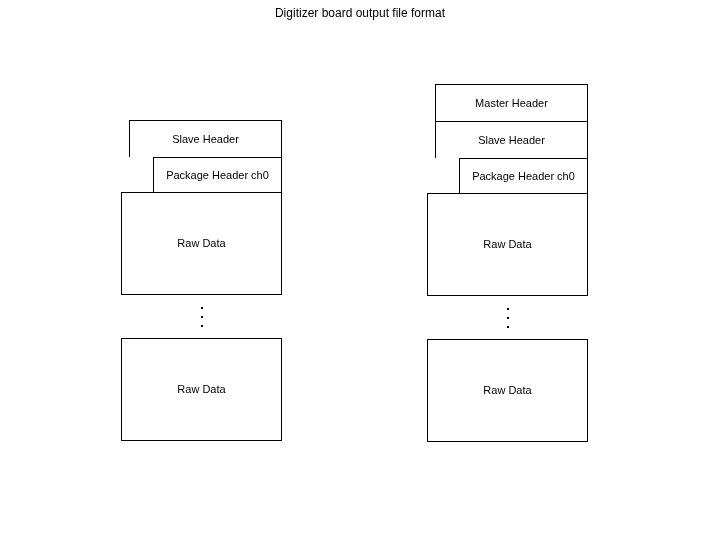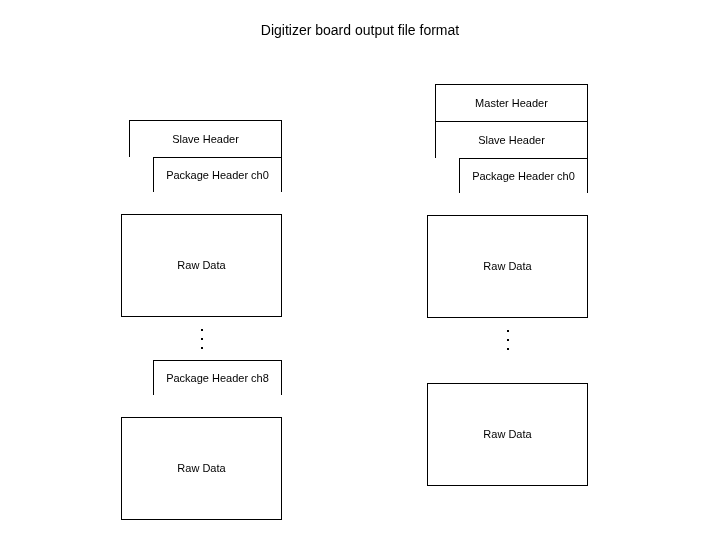--- a/index.html
+++ b/index.html
@@ -12,24 +12,24 @@
     height: 540px;
     position: relative;
     font-family: "Liberation Sans", "DejaVu Sans", sans-serif;
     color: #000000;
     overflow: hidden;
   }
 
   #page-title {
     position: absolute;
     left: 0;
-    top: 22px;
+    top: 6px;
     width: 720px;
     text-align: center;
-    font-size: 14px;
+    font-size: 12px;
     color: #000000;
     white-space: nowrap;
   }
 
   .column {
     position: absolute;
     width: 161px;
   }
   #column-left  { left: 121px; top: 120px; }
   #column-right { left: 427px; top: 84px; }
@@ -39,21 +39,21 @@
     border: 1px solid #000000;
     border-bottom: none;
     background: #ffffff;
     display: flex;
     align-items: center;
     justify-content: center;
     font-size: 11px;
     line-height: 1.1;
     text-align: center;
   }
-  .block.last-of-group { border-bottom: 1px solid #000000; margin-top: 22px; }
+  .block.last-of-group { border-bottom: 1px solid #000000; }
 
   .block.header-row { height: 37px; margin-left: 8px; }
   .block.pkg-row    { height: 35px; margin-left: 32px; }
   .block.raw-row    { height: 103px; }
 
   .ellipsis {
     height: 43px;
     display: flex;
     flex-direction: column;
     align-items: center;
@@ -86,23 +86,20 @@
     </div>
   </div>
 
   <div class="ellipsis">
     <span class="dot"></span>
     <span class="dot"></span>
     <span class="dot"></span>
   </div>
 
   <div class="group">
-    <div class="block pkg-row">
-      <span>Package Header ch8</span>
-    </div>
     <div class="block raw-row last-of-group">
       <span>Raw Data</span>
     </div>
   </div>
 </div>
 
 <div class="column" id="column-right">
   <div class="group">
     <div class="block header-row">
       <span>Master Header</span>

